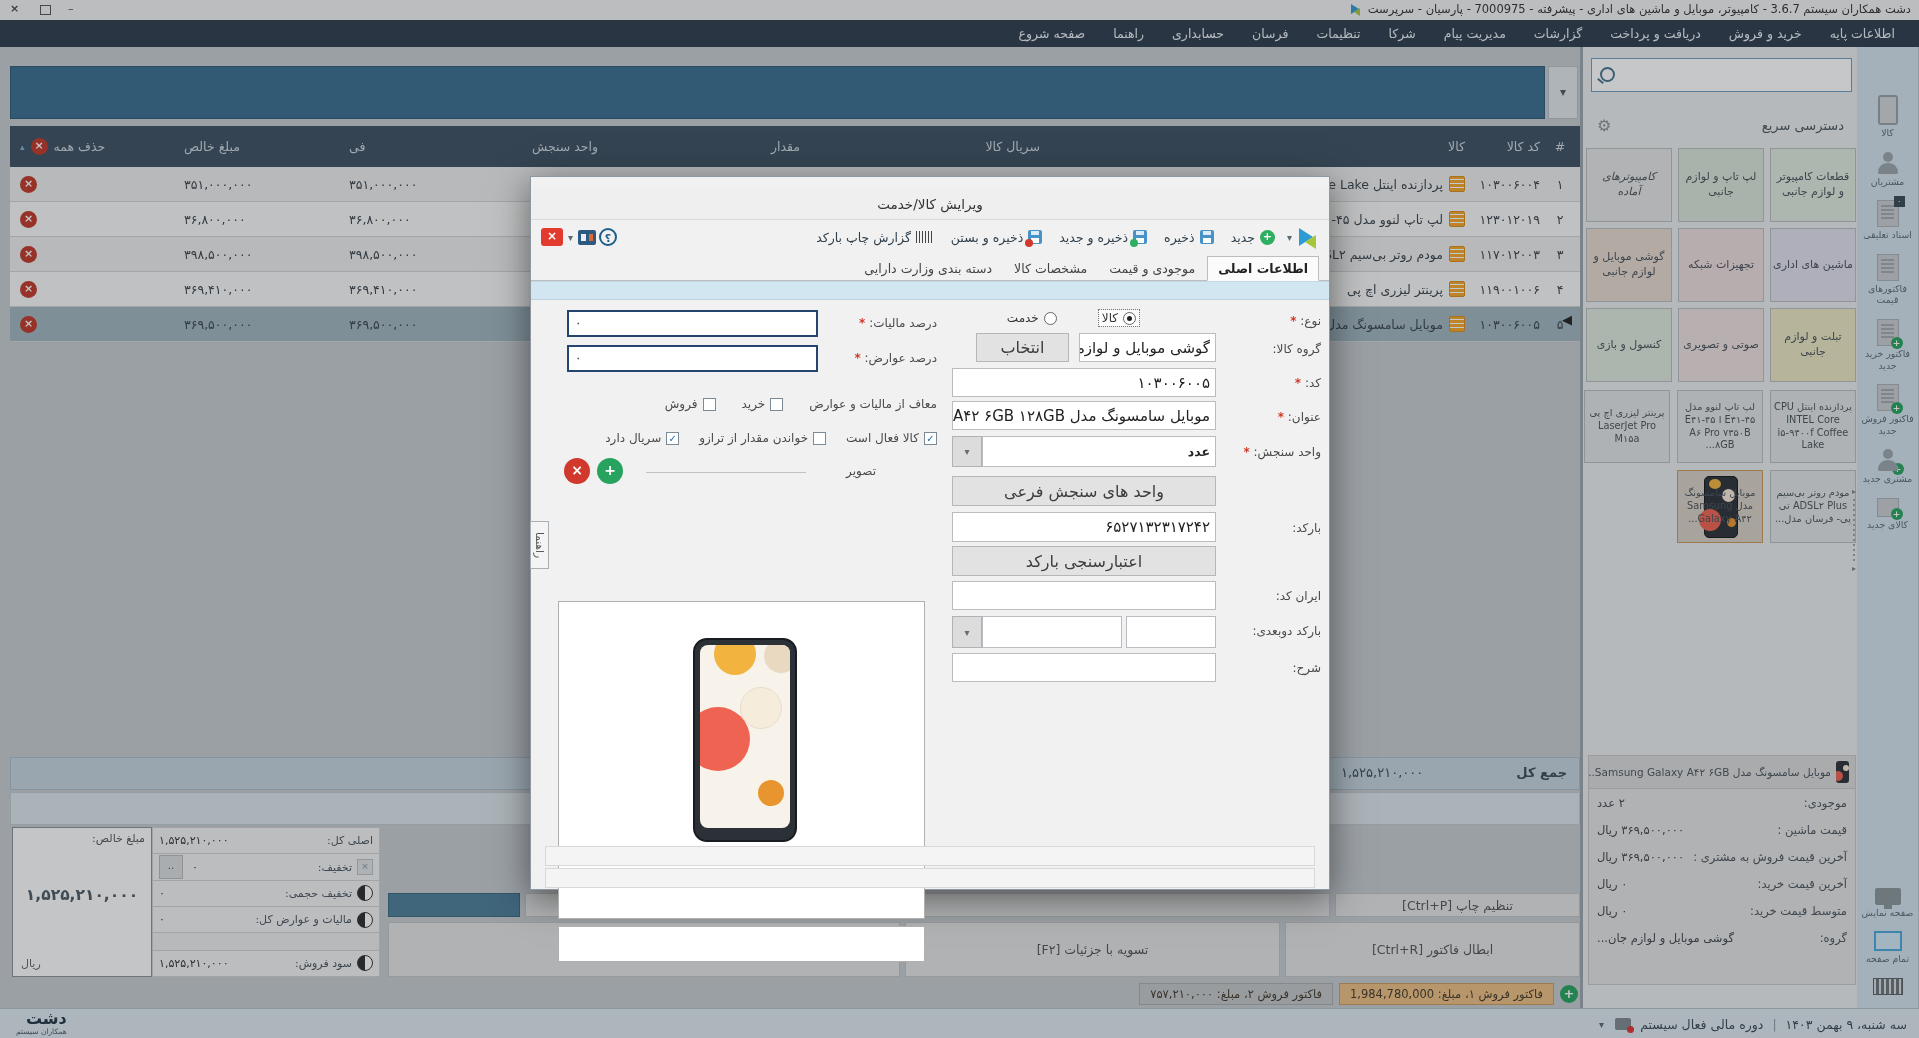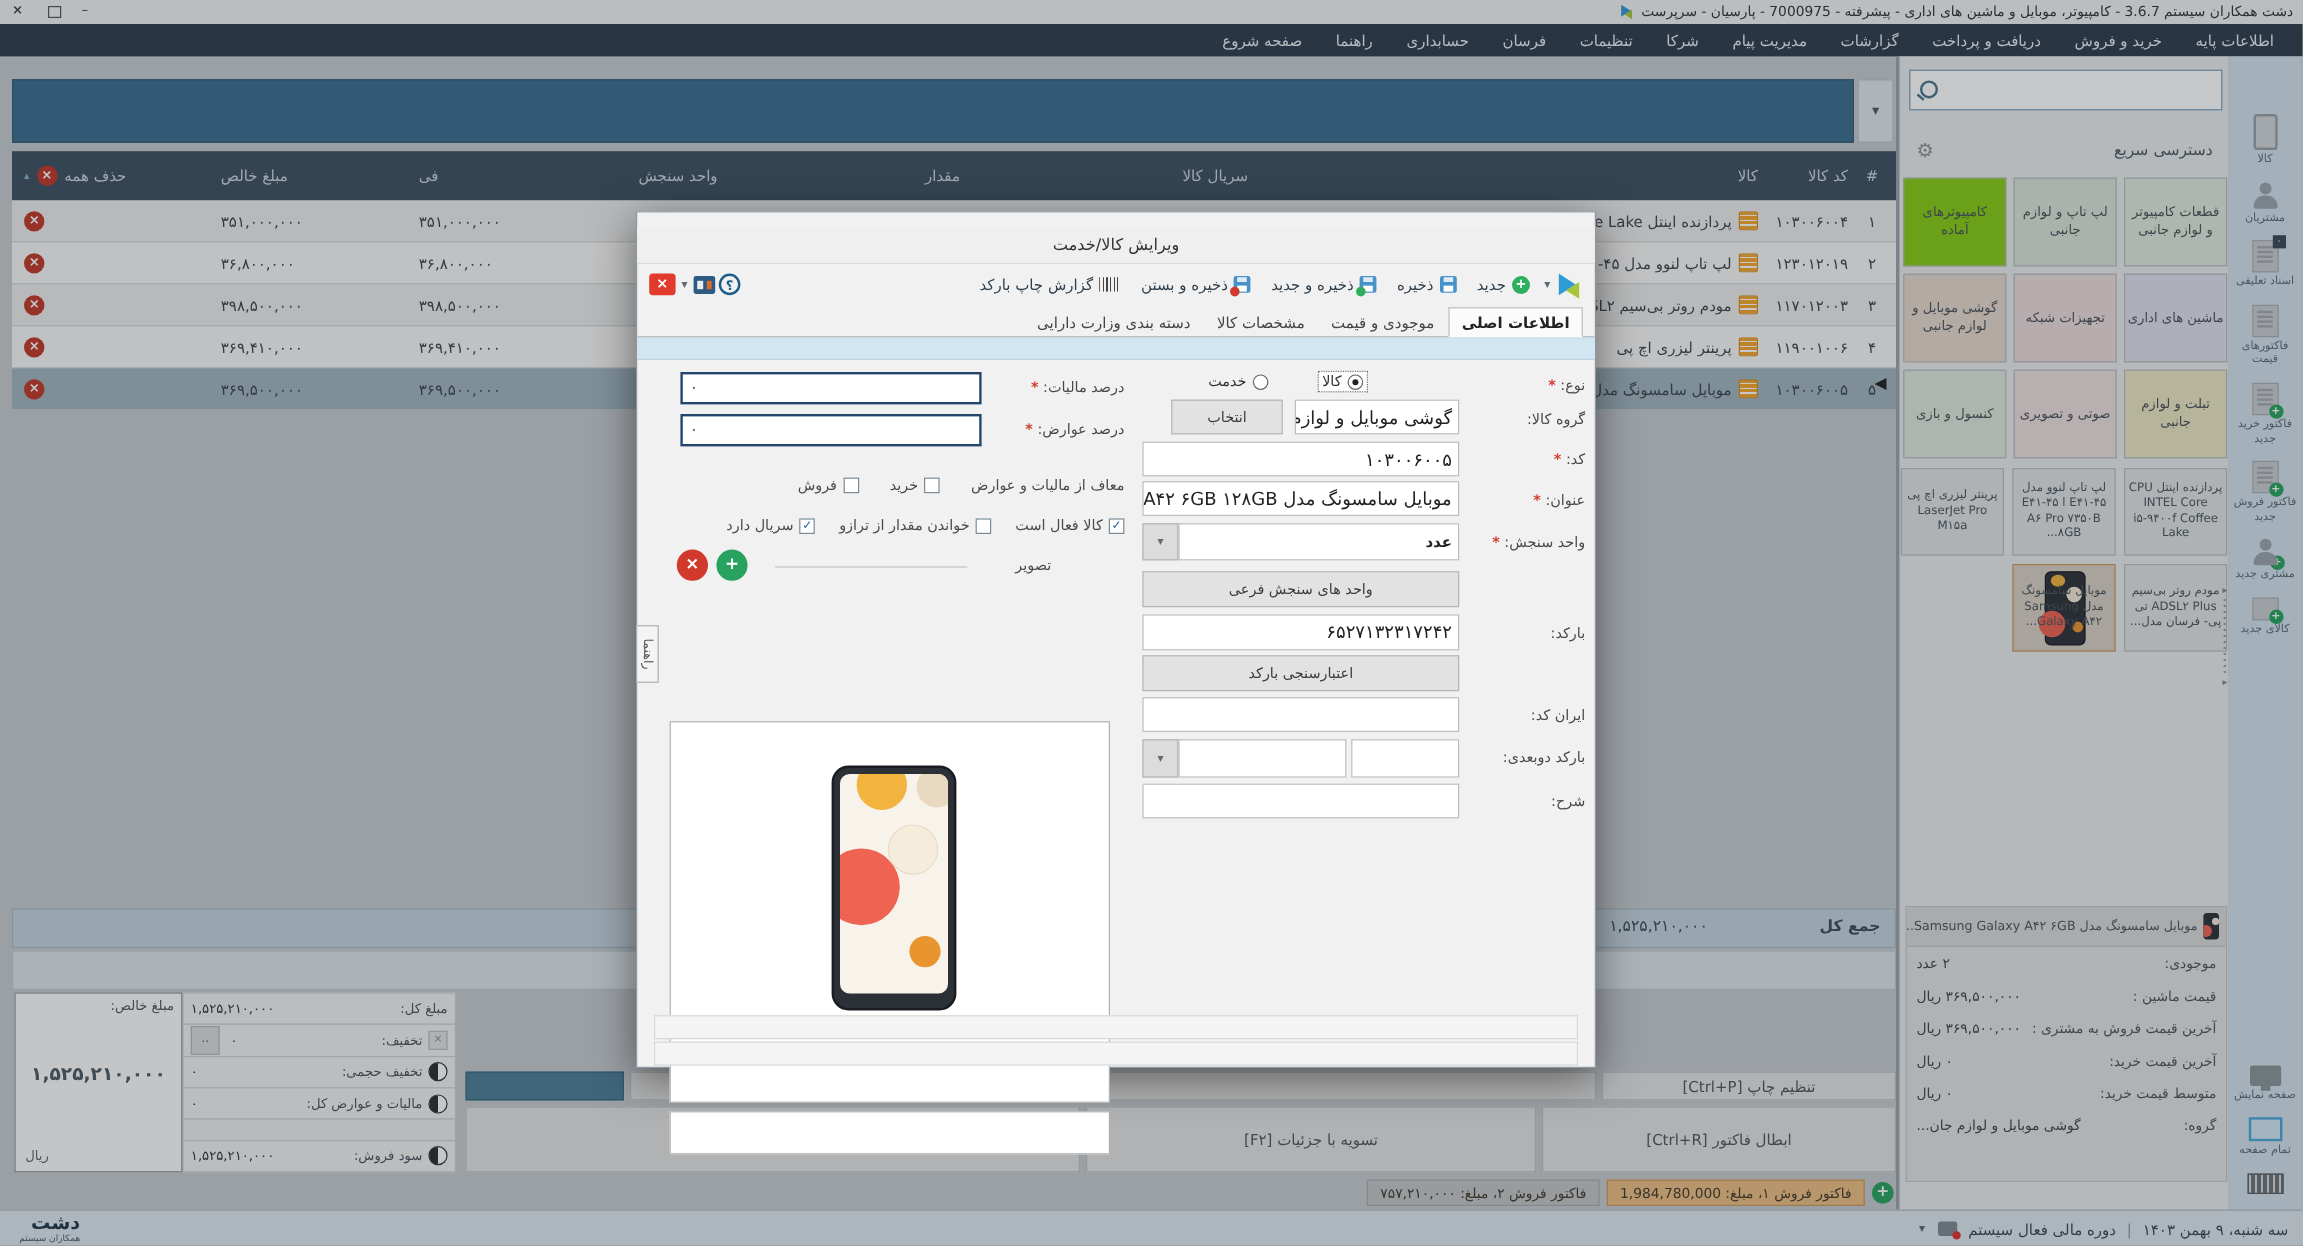--- a/index.html
+++ b/index.html
@@ -66,21 +66,21 @@
   .mag{position:absolute;left:8px;top:8px;width:11px;height:11px;border:2px solid #49758f;border-radius:50%;}
   .mag::after{content:"";position:absolute;left:-5px;top:11px;width:7px;height:2px;background:#49758f;transform:rotate(40deg);}
   .qatitle{left:1591px;top:118px;width:261px;height:22px;font-size:13px;color:#4a565e;}
   .qatitle .gear{position:absolute;left:6px;top:-2px;font-size:16px;color:#8a9298;}
   .qatitle .txt{position:absolute;right:8px;top:0;}
   .tiles{left:1588px;top:148px;width:268px;display:grid;grid-template-columns:repeat(3,86px);grid-auto-rows:74px;gap:6px;}
   .tile{border:1px solid #b7bcbe;box-sizing:border-box;display:flex;align-items:center;justify-content:center;text-align:center;font-size:11px;line-height:1.35;color:#49525a;padding:2px;}
   .ptiles{left:1588px;top:390px;width:268px;display:grid;grid-template-columns:repeat(3,86px);grid-auto-rows:73px;gap:7px;}
   .ptile{border:1px solid #b7bcbe;background:#dfe3e4;box-sizing:border-box;display:flex;align-items:center;justify-content:center;text-align:center;font-size:9.8px;line-height:1.3;color:#4a545c;padding:2px;position:relative;overflow:hidden;}
   .ptile.sel{background:#d8cfc6;border:1px solid #c89858;}
-  .t1{background:#dfe9df;} .t2{background:#d8e5d8;} .t3{background:#84cc16;}
+  .t1{background:#dfe9df;} .t2{background:#d8e5d8;} .t3{background:#e5e5e5;font-style:italic;}
   .t4{background:#dfdfec;} .t5{background:#ecdcdc;} .t6{background:#e6d8ce;}
   .t7{background:#eae6c2;} .t8{background:#ecdfdf;} .t9{background:#dce8dc;}
   .minifone{position:absolute;left:26px;top:5px;width:32px;height:60px;border-radius:5px;background:#2c3138;border:1px solid #15181c;}
   .minifone i{position:absolute;border-radius:50%;}
   .ptile .lbl{position:relative;z-index:2;}
   
   .infopanel{left:1588px;top:755px;width:268px;height:230px;background:#e3e3e3;border:1px solid #c6c6c6;box-sizing:border-box;font-size:11.5px;color:#4c565e;}
   .infotitle{height:32px;background:#dadada;border-bottom:1px solid #c6c6c6;display:flex;align-items:center;gap:5px;padding:0 6px;font-size:10.5px;overflow:hidden;white-space:nowrap;}
   .inforow{display:flex;justify-content:space-between;align-items:center;height:27px;padding:0 8px;}
   .inforow .v{color:#3f474e;white-space:nowrap;}
@@ -135,21 +135,21 @@
   .mclose{width:22px;height:18px;background:#e23b2e;border-radius:3px;color:#fff;font-weight:bold;font-size:12px;text-align:center;line-height:17px;}
   .mtabs{height:26px;display:flex;align-items:flex-end;padding:0 10px;border-bottom:1px solid #bdbdbd;gap:2px;}
   .mtab{font-size:12.5px;color:#444;padding:4px 10px;}
   .mtab.active{background:#fbfbfb;border:1px solid #bdbdbd;border-bottom:1px solid #fbfbfb;font-weight:bold;color:#222;margin-bottom:-1px;}
   .mband{height:17px;background:#d2e6f2;border-top:1px solid #c2d8e8;border-bottom:1px solid #bcd2e2;}
   .mbody{position:relative;height:558px;}
   .flabel{position:absolute;right:8px;width:116px;text-align:right;font-size:12px;color:#4a4a4a;white-space:nowrap;}
   .star{color:#d03a2a;font-weight:bold;}
   .ffield{position:absolute;background:#fff;border:1px solid #b9bcc0;box-sizing:border-box;font-size:12.5px;color:#222;padding:0 5px;display:flex;align-items:center;}
   .ffield.big{font-size:15px;}
-  .gbtn{position:absolute;background:#e2e2e2;border:1px solid #b6b6b6;box-sizing:border-box;font-size:12px;color:#3c3c3c;display:flex;align-items:center;justify-content:center;}
+  .gbtn{position:absolute;background:#e2e2e2;border:1px solid #b6b6b6;box-sizing:border-box;font-size:16px;color:#3c3c3c;display:flex;align-items:center;justify-content:center;}
   .combobtn{position:absolute;width:30px;background:#dcdcdc;border:1px solid #b2b2b2;box-sizing:border-box;color:#6a6a6a;display:flex;align-items:center;justify-content:center;font-size:10px;}
   .numinput{position:absolute;left:36px;width:251px;height:27px;background:#fff;border:2px solid #23456e;box-sizing:border-box;font-size:12px;color:#333;padding:2px 5px;}
   .cbrow{position:absolute;display:flex;align-items:center;gap:26px;font-size:12px;color:#4a4a4a;}
   .cb{display:flex;align-items:center;gap:5px;white-space:nowrap;}
   .cbbox{width:13px;height:13px;background:#fff;border:1px solid #7a8a96;box-sizing:border-box;font-size:10px;font-weight:bold;color:#2565ae;text-align:center;line-height:11px;}
   .radio{width:13px;height:13px;border-radius:50%;border:1px solid #666;background:#fff;box-sizing:border-box;position:relative;}
   .radio.on::after{content:"";position:absolute;left:3px;top:3px;width:5px;height:5px;border-radius:50%;background:#222;}
   .focusbox{outline:1px dotted #777;padding:1px 3px;background:#fdfdfd;}
   .imgbox{position:absolute;left:27px;top:301px;width:367px;height:318px;background:#fff;border:1px solid #b0b0b0;box-sizing:border-box;}
   .imgstrip{position:absolute;left:27px;top:626px;width:367px;height:36px;background:#fff;border:1px solid #b0b0b0;box-sizing:border-box;}
@@ -301,21 +301,21 @@
 
   <div class="abs sumbar">
     <span class="sumlabel">جمع کل</span>
     <span class="sumvalue">۱,۵۲۵,۲۱۰,۰۰۰</span>
   </div>
   <div class="abs sumbar2"></div>
 
   <div class="abs totals">
     <div class="trows">
       <div class="trl">
-        <span>مبلغ کل:</span>
+        <span>اصلی کل:</span>
           <span class="val">۱,۵۲۵,۲۱۰,۰۰۰</span>
       </div>
       <div class="trl">
         <span class="xsq">×</span>
         <span>تخفیف:</span>
           <span class="val">۰</span>
         <span class="dotbtn">..</span>
       </div>
       <div class="trl">
         <span class="toggle"></span>

